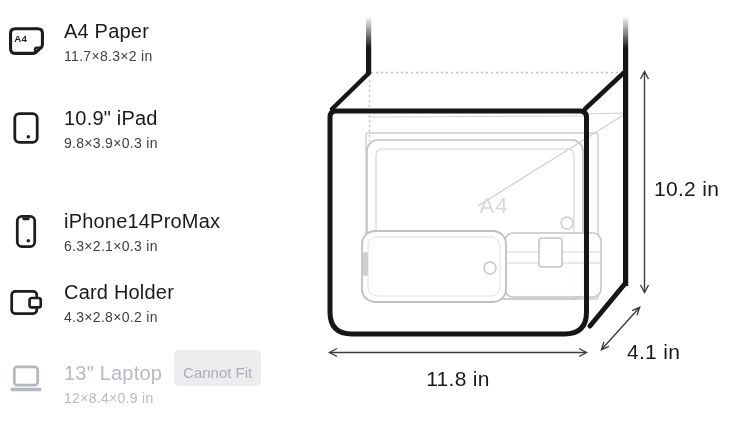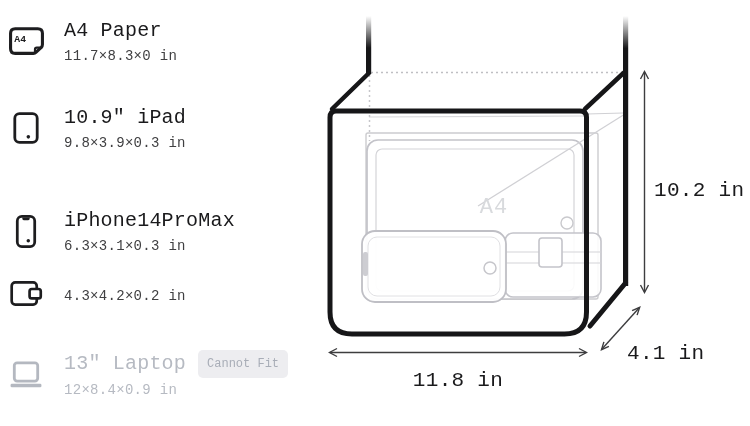--- a/index.html
+++ b/index.html
@@ -1,30 +1,30 @@
 <!DOCTYPE html>
 <html><head>
 <meta charset="utf-8">
 <style>
   html,body{margin:0;padding:0;background:#fff;}
   .stage{
     position:relative;width:750px;height:426px;background:#ffffff;overflow:hidden;
-    font-family:Liberation Mono, monospace;color:#1a1a1c;
+    font-family:Liberation Sans, sans-serif;color:#1a1a1c;
   }
   
   .item{position:absolute;left:4px;display:flex;align-items:center;gap:16px;}
   .icon-box{width:44px;display:flex;justify-content:center;align-items:center;flex:0 0 44px;}
   .item-text{display:flex;flex-direction:column;}
-  .title-row{display:flex;align-items:center;}
+  .title-row{display:flex;align-items:flex-end;}
   .item-title{font-size:20px;letter-spacing:.2px;color:#1a1a1c;line-height:26px;white-space:nowrap;}
   .item-dims{font-size:14px;letter-spacing:.3px;color:#404042;margin-top:4px;white-space:nowrap;}
   .item.gray .item-title,.item.gray .item-dims{color:#b6bac2;}
   .badge{
-    margin-left:12px;background:#ededf0;color:#a8adb7;font-size:12px;line-height:15px;
-    padding:7px 9px 6px;border-radius:5px;white-space:nowrap;
+    margin-left:12px;background:#ededf0;color:#a8adb7;font-size:15px;line-height:15px;
+    padding:15px 9px 6px;border-radius:5px;white-space:nowrap;
   }
   
   .diagram-svg{position:absolute;left:0;top:0;width:750px;height:426px;}
   .dim-label{font-size:21px;fill:#1a1a1c;letter-spacing:.3px;}
   .watermark{font-size:22px;fill:#d8dadd;letter-spacing:1px;}
 </style>
 </head>
 <body>
 
 <div class="stage">
@@ -36,21 +36,21 @@
         <svg width="37" height="30" viewBox="0 0 36 29">
           <path d="M7,2.5 H29 Q33.5,2.5 33.5,7 V18 Q33.5,19.6 32.4,20.7 L27.4,25.4 Q26.3,26.5 24.7,26.5 H7 Q2.5,26.5 2.5,22 V7 Q2.5,2.5 7,2.5 Z" fill="none" stroke="#1d1d1f" stroke-width="3"></path>
           <path d="M26.3,26 V22.7 Q26.3,21 28,21 H33.2" fill="none" stroke="#1d1d1f" stroke-width="2.2"></path>
           <text x="6.2" y="15" font-size="9.5" font-weight="bold" fill="#1d1d1f">A4</text>
         </svg>
       </div>
       <div class="item-text">
         <div class="title-row">
           <span class="item-title">A4 Paper</span>
         </div>
-        <span class="item-dims">11.7×8.3×0 in</span>
+        <span class="item-dims">11.7×8.3×2 in</span>
       </div>
     </div>
 
     <div class="item" style="top:105px">
       <div class="icon-box">
         <svg width="28" height="34" viewBox="0 0 30 36">
           <rect x="3" y="2.5" width="24" height="31" rx="5" fill="none" stroke="#1d1d1f" stroke-width="3"></rect>
           <circle cx="17.5" cy="27.5" r="1.9" fill="#1d1d1f"></circle>
         </svg>
       </div>
@@ -67,33 +67,36 @@
         <svg width="22" height="35" viewBox="0 0 24 38">
           <rect x="2.5" y="2.5" width="19" height="33" rx="5" fill="none" stroke="#1d1d1f" stroke-width="3"></rect>
           <path d="M8,3.8 h8 v1.2 q0,1.6 -1.6,1.6 h-4.8 q-1.6,0 -1.6,-1.6 Z" fill="#1d1d1f"></path>
           <circle cx="14.5" cy="29" r="1.9" fill="#1d1d1f"></circle>
         </svg>
       </div>
       <div class="item-text">
         <div class="title-row">
           <span class="item-title">iPhone14ProMax</span>
         </div>
-        <span class="item-dims">6.3×3.1×0.3 in</span>
+        <span class="item-dims">6.3×2.1×0.3 in</span>
       </div>
     </div>
 
     <div class="item" style="top:279px">
       <div class="icon-box">
         <svg width="34" height="29" viewBox="0 0 38 32">
           <rect x="3" y="3.5" width="28" height="25" rx="4" fill="none" stroke="#1d1d1f" stroke-width="3"></rect>
           <rect x="23" y="11" width="12.5" height="10.5" rx="2.5" fill="#ffffff" stroke="#1d1d1f" stroke-width="3"></rect>
         </svg>
       </div>
       <div class="item-text">
-        <span class="item-dims">4.3×4.2×0.2 in</span>
+        <div class="title-row">
+          <span class="item-title">Card Holder</span>
+        </div>
+        <span class="item-dims">4.3×2.8×0.2 in</span>
       </div>
     </div>
 
     <div class="item gray" style="top:350px">
       <div class="icon-box">
         <svg width="38" height="29" viewBox="0 0 40 31">
           <rect x="7.5" y="3" width="25" height="19.5" rx="3" fill="none" stroke="#b4b8c0" stroke-width="3"></rect>
           <rect x="3.5" y="25.5" width="33" height="3.6" rx="1.4" fill="#b4b8c0"></rect>
         </svg>
       </div>

